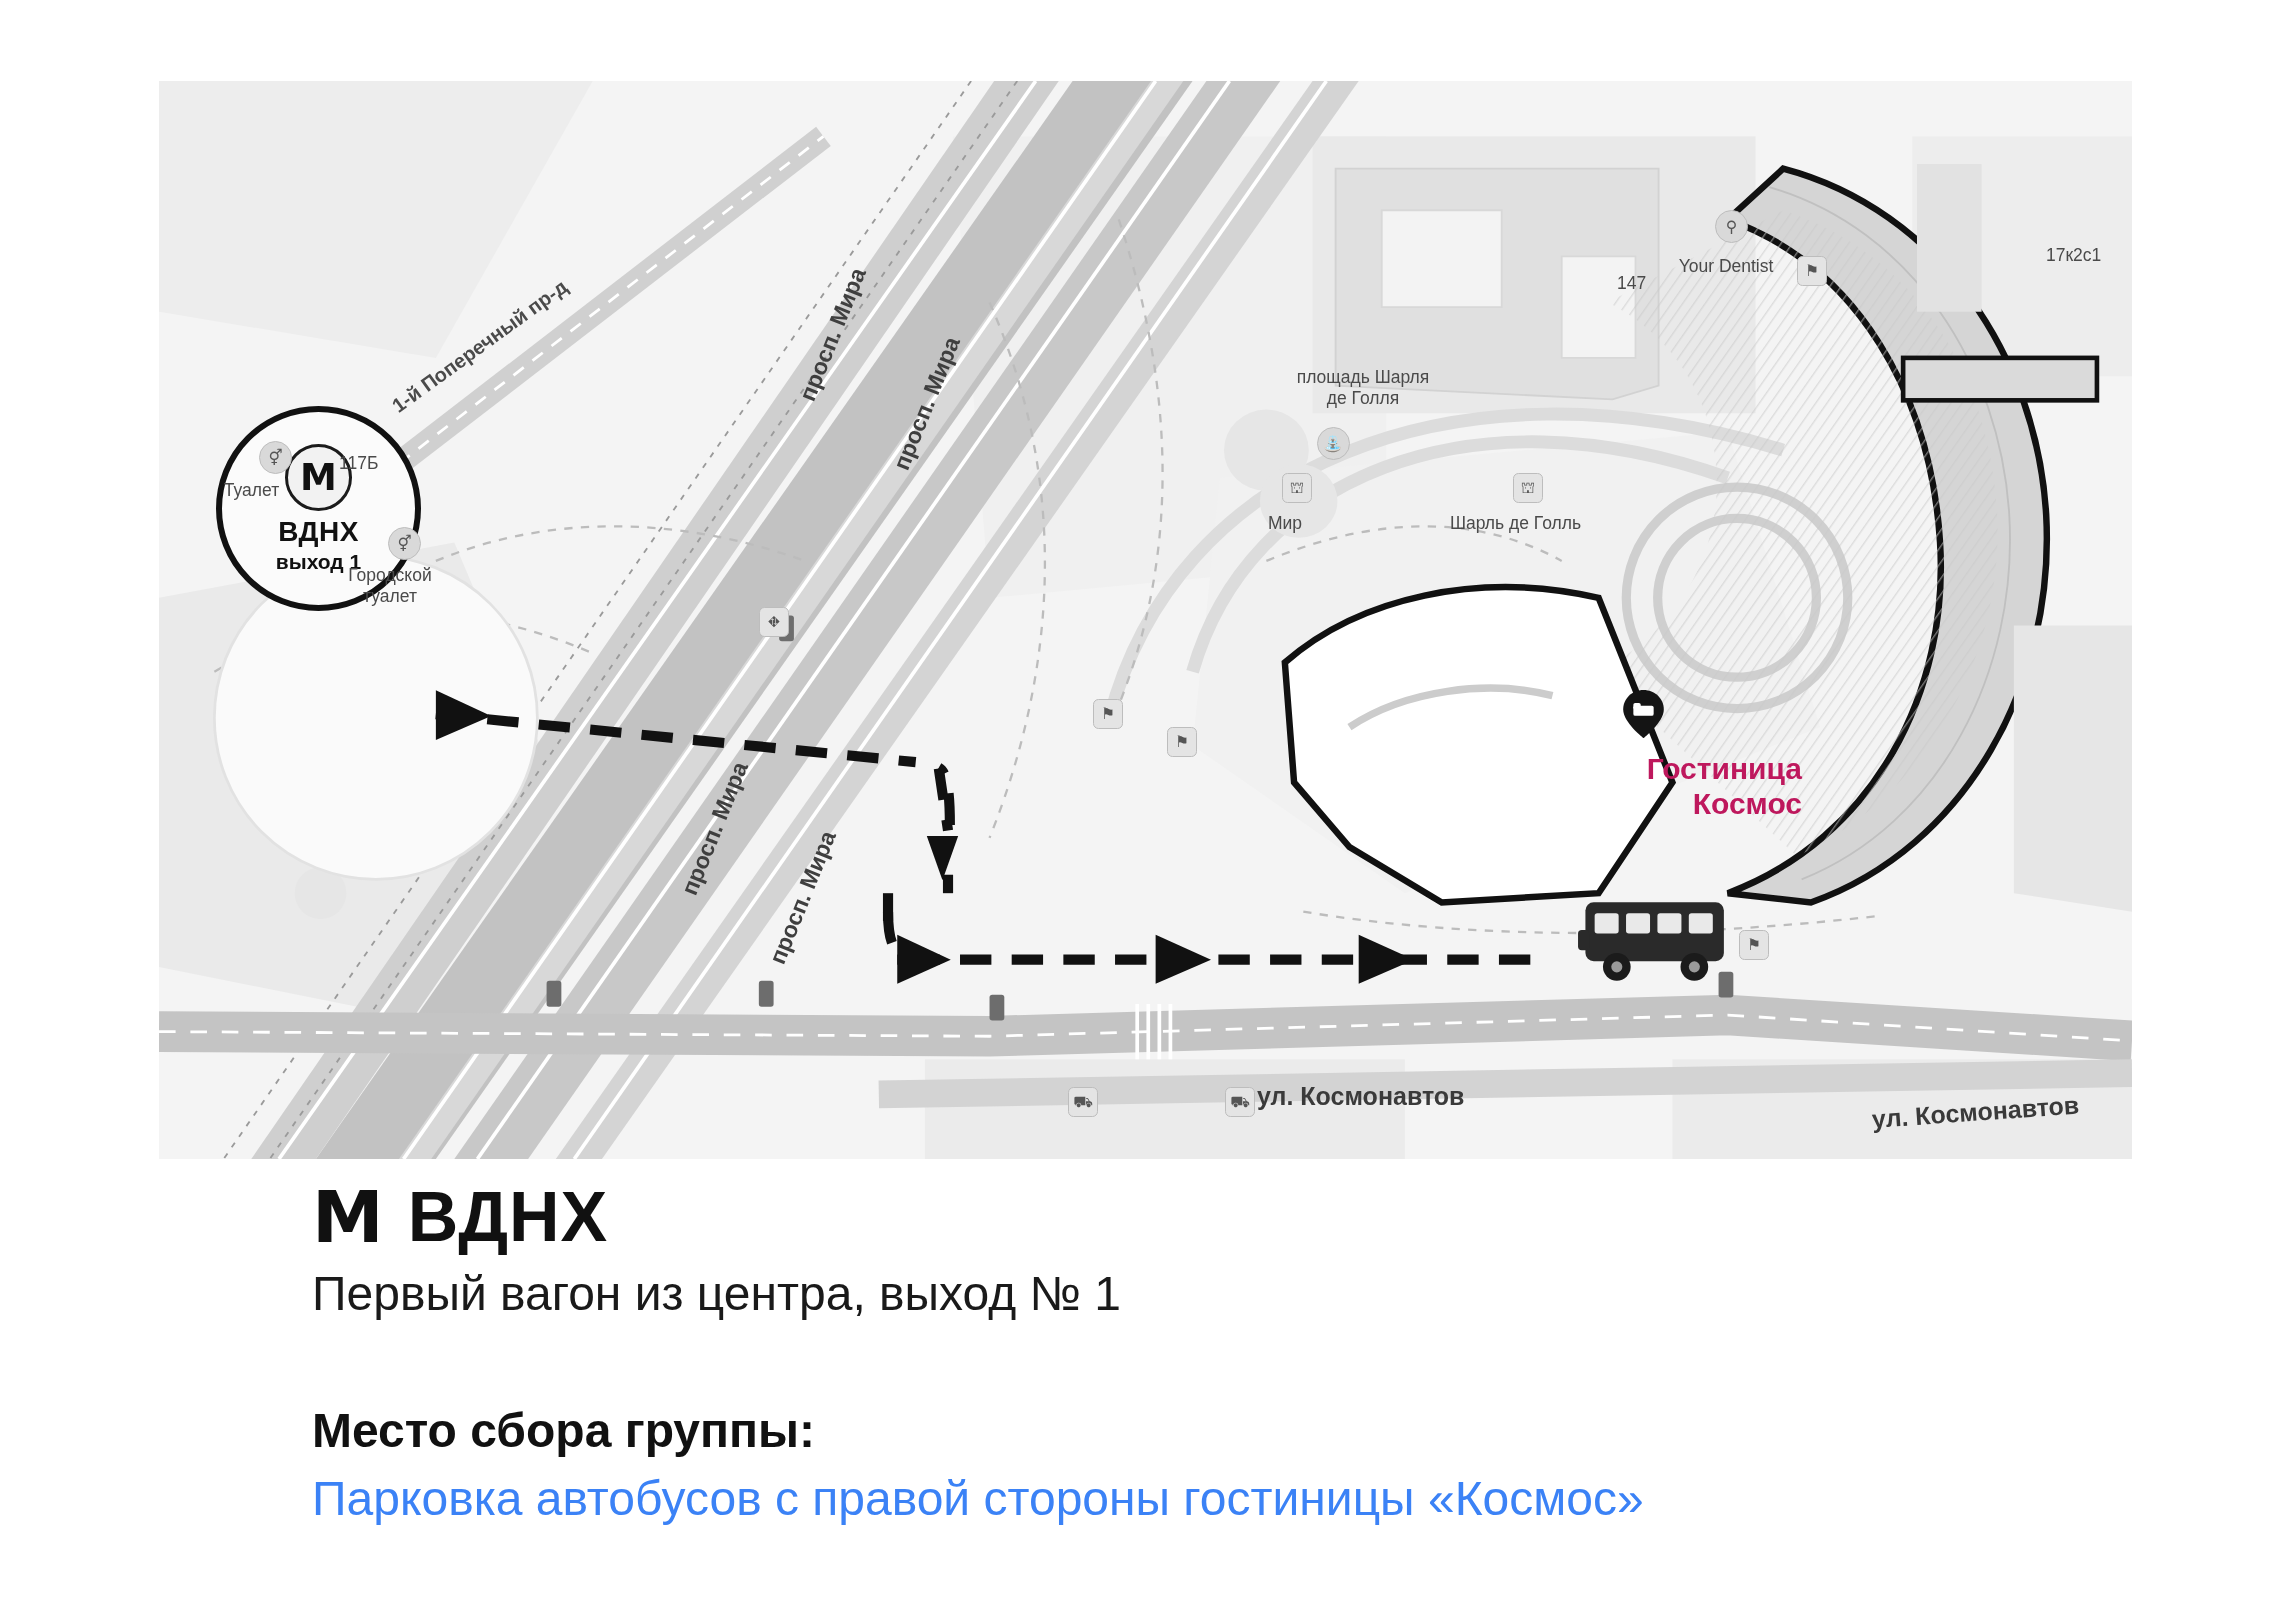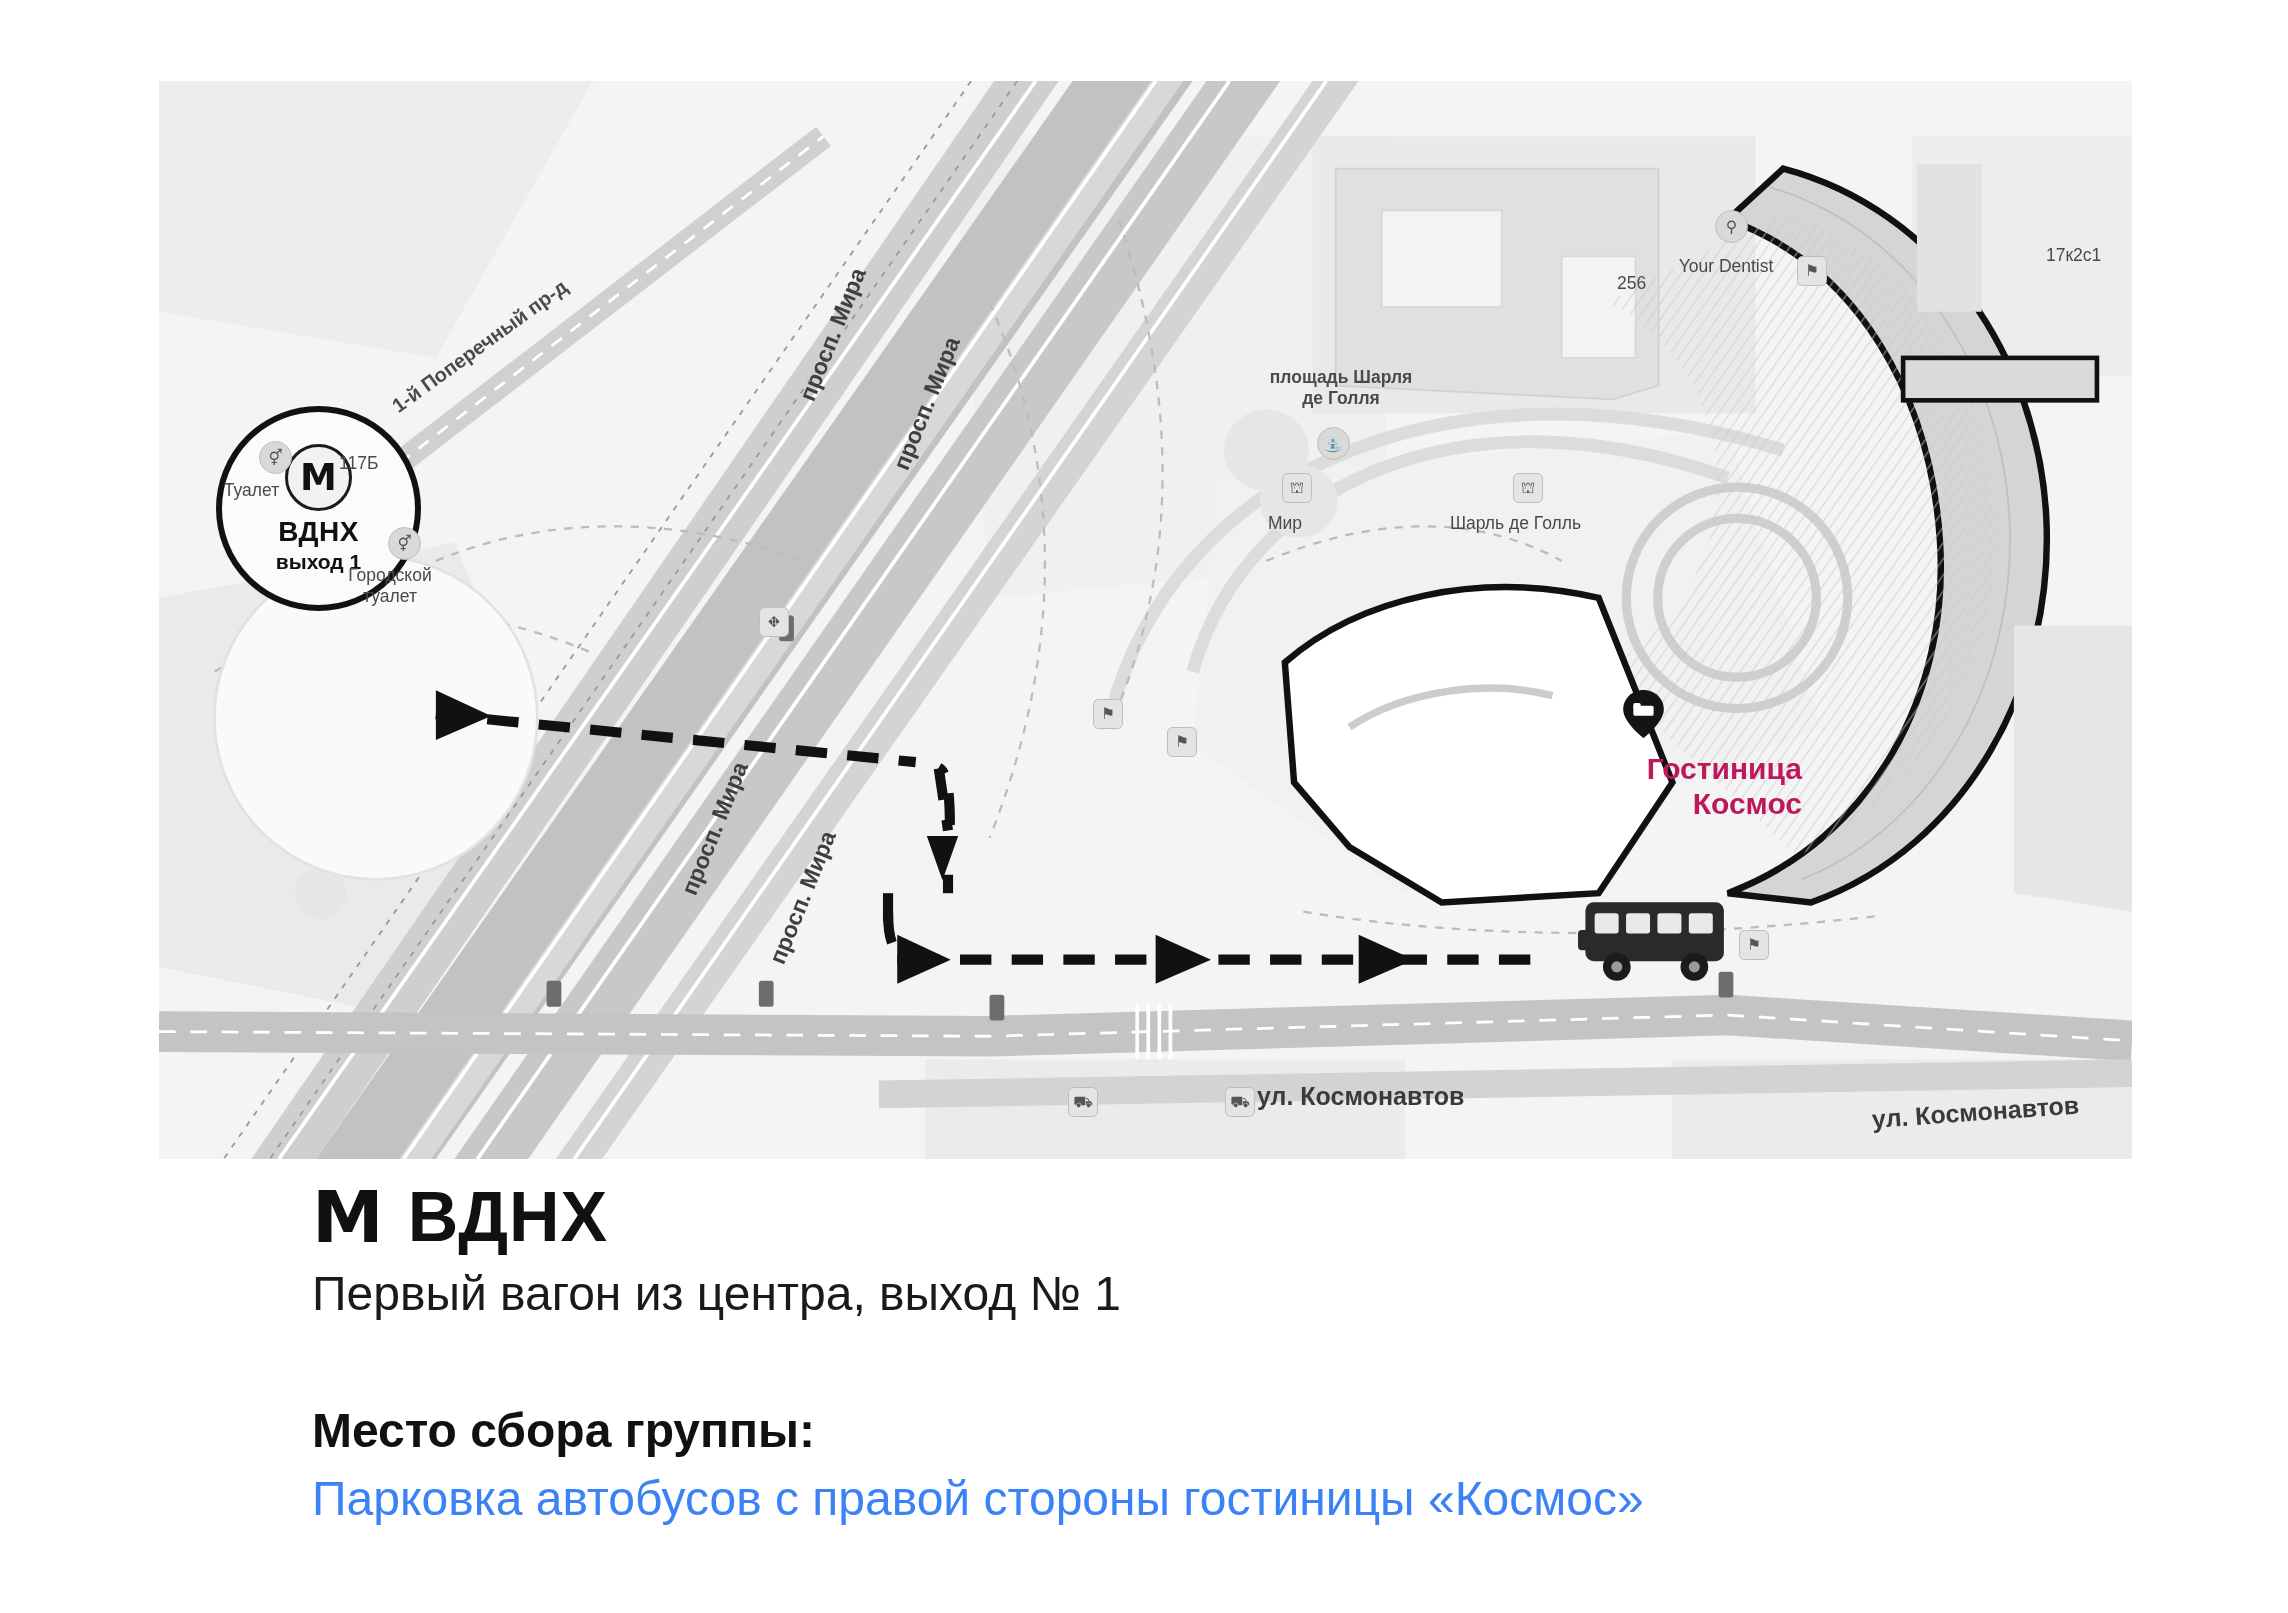--- a/index.html
+++ b/index.html
@@ -394,24 +394,24 @@
   <div class="poi-ico sq" style="left:934px; top:618px;">⚑</div>
   <div class="poi-ico sq" style="left:1580px; top:849px;">⚑</div>
   <div class="poi-ico sq" style="left:909px;  top:1006px;">⛟</div>
   <div class="poi-ico sq" style="left:1066px; top:1006px;">⛟</div>
   <div class="poi-ico sq" style="left:600px;  top:526px;">⛖</div>
 
   <div class="maplabel small center" style="left:37px;  top:399px; width:111px;">Туалет</div>
   <div class="maplabel small center" style="left:157px; top:484px; width:148px; white-space:pre-line;">Городской
 туалет</div>
   <div class="maplabel small" style="left:180px; top:332px;margin-top:40px;">117Б</div>
-  <div class="maplabel small" style="left:1458px; top:192px;">256</div>
+  <div class="maplabel small" style="left:1458px; top:192px;">147</div>
   <div class="maplabel small" style="left:1887px; top:164px;">17к2с1</div>
   <div class="maplabel small center" style="left:1484px; top:175px; width:166px;">Your Dentist</div>
-  <div class="maplabel small center" style="left:1071px; top:286px; width:222px; white-space:pre-line;font-weight:bold;">площадь Шарля
+  <div class="maplabel small center" style="left:1093px; top:286px; width:222px; white-space:pre-line;">площадь Шарля
 де Голля</div>
   <div class="maplabel small center" style="left:1089px; top:432px; width:74px;">Мир</div>
   <div class="maplabel small center" style="left:1264px; top:432px; width:185px;">Шарль де Голль</div>
 
   <div class="maplabel road" style="left:635px; top:314px;  transform:rotate(-68deg); transform-origin:left top;">просп. Мира</div>
   <div class="maplabel road" style="left:729px; top:383px;  transform:rotate(-68deg); transform-origin:left top;">просп. Мира</div>
   <div class="maplabel road" style="left:517px; top:808px;  transform:rotate(-68deg); transform-origin:left top;">просп. Мира</div>
   <div class="maplabel road" style="left:605px; top:877px;  transform:rotate(-68deg); transform-origin:left top;">просп. Мира</div>
   <div class="maplabel small" style="left:229px; top:318px; transform:rotate(-36deg); transform-origin:left top; font-size:20px; font-weight:700;">1-й Поперечный пр-д</div>
 

